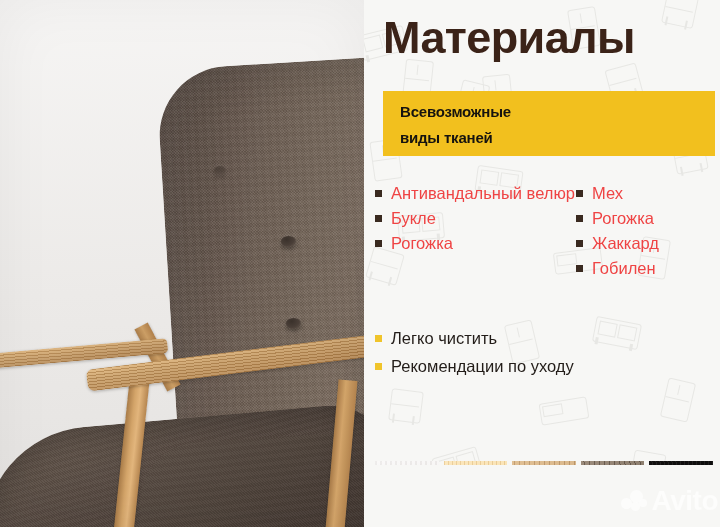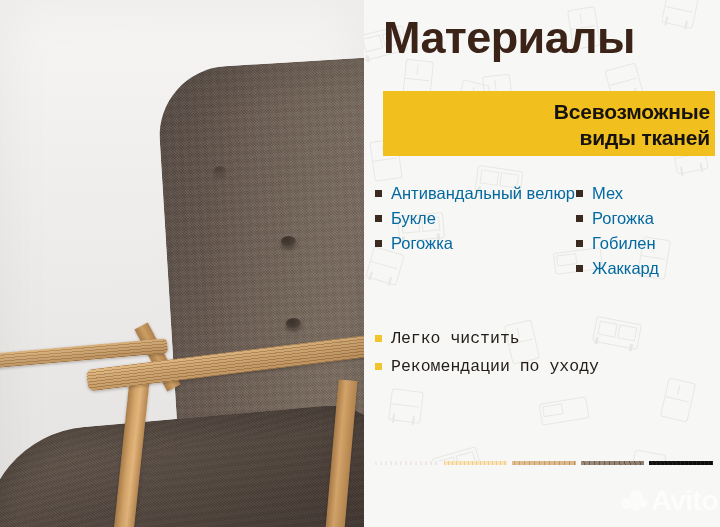--- a/index.html
+++ b/index.html
@@ -87,33 +87,33 @@
   .wm-bed i.a{left:2px;top:2px;width:18px;height:9px;border:1.4px solid #e7e7e4;background:none;}
 
   .panel-inner{position:absolute;inset:0;}
 
   .title{position:absolute;left:19px;top:12px;font-size:45px;line-height:52px;
     font-weight:700;color:#3b2318;letter-spacing:-0.6px;}
 
   .banner{position:absolute;left:19px;top:91px;width:332px;height:65px;
     background:#f2c01e;}
   .banner-txt{position:absolute;left:17px;top:8px;width:310px;
-    font-size:21px;line-height:25.5px;font-weight:700;color:#16130f;letter-spacing:-0.2px;text-align:right;}
+    font-size:15px;line-height:25.5px;font-weight:700;color:#16130f;letter-spacing:-0.2px;}
 
   .lists{position:absolute;left:0;top:183px;width:356px;}
   .col{position:absolute;top:0;}
   .col-l{left:11px;width:200px;}
   .col-r{left:212px;width:140px;}
   .li{display:flex;align-items:flex-start;margin-bottom:4px;}
   .li .bl{flex:0 0 auto;width:7px;height:7px;margin-top:7px;margin-right:9px;
     background:#3a2a20;}
-  .li .tx{font-size:16.5px;line-height:21px;color:#0369a1;}
+  .li .tx{font-size:16.5px;line-height:21px;color:#ef4444;}
 
   .feat{position:absolute;left:11px;top:328px;width:340px;}
-  .feat .li{margin-bottom:7px;font-family:Liberation Mono, monospace;}
+  .feat .li{margin-bottom:7px;}
   .feat .bl{background:#f0c42a;width:7px;height:7px;margin-top:7px;}
   .feat .tx{font-size:16.5px;line-height:21px;color:#231d19;}
 
   .sub{position:absolute;left:11px;top:430px;font-size:18.5px;font-weight:700;
     color:#2e2119;letter-spacing:-0.2px;}
 
   .swatches{position:absolute;left:11px;top:461px;width:338px;height:44px;
     display:flex;gap:5px;}
   .sw{flex:1 1 0;height:44px;}
   .sw-grain{width:100%;height:100%;}
@@ -286,25 +286,25 @@
           <div class="li">
             <span class="bl"></span>
             <span class="tx">Мех</span>
           </div>
           <div class="li">
             <span class="bl"></span>
             <span class="tx">Рогожка</span>
           </div>
           <div class="li">
             <span class="bl"></span>
+            <span class="tx">Жаккард</span>
+          </div>
+          <div class="li">
+            <span class="bl"></span>
             <span class="tx">Гобилен</span>
-          </div>
-          <div class="li">
-            <span class="bl"></span>
-            <span class="tx">Жаккард</span>
           </div>
         </div>
       </div>
 
       <div class="feat">
         <div class="li">
           <span class="bl"></span>
           <span class="tx">Легко чистить</span>
         </div>
         <div class="li">

